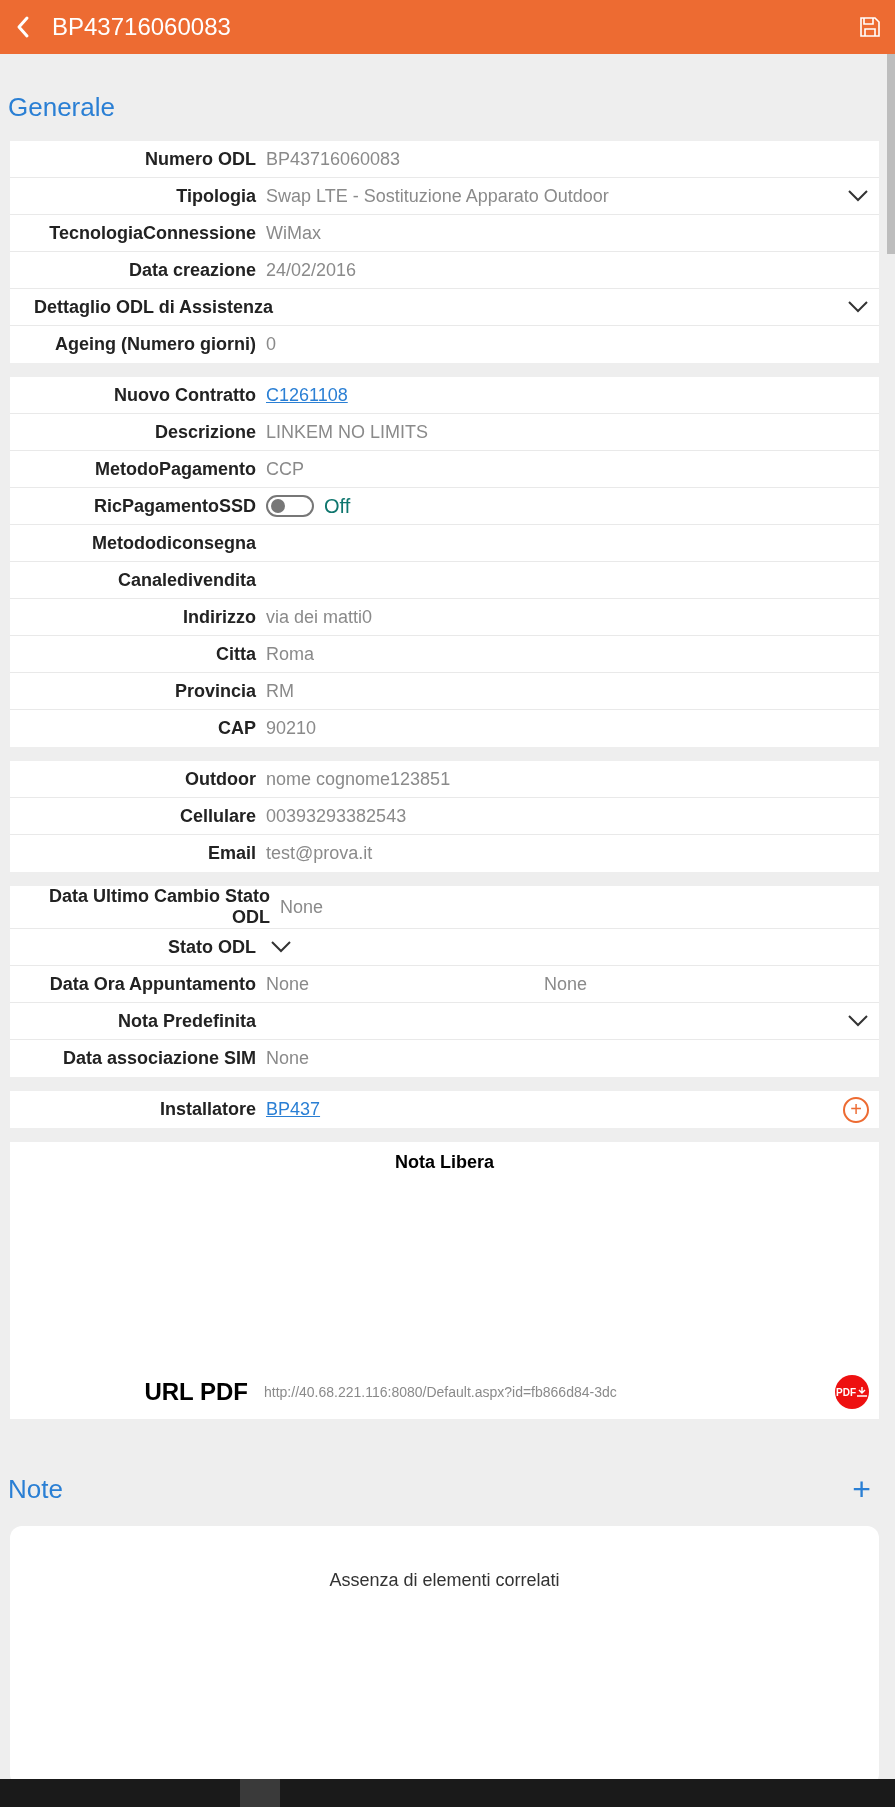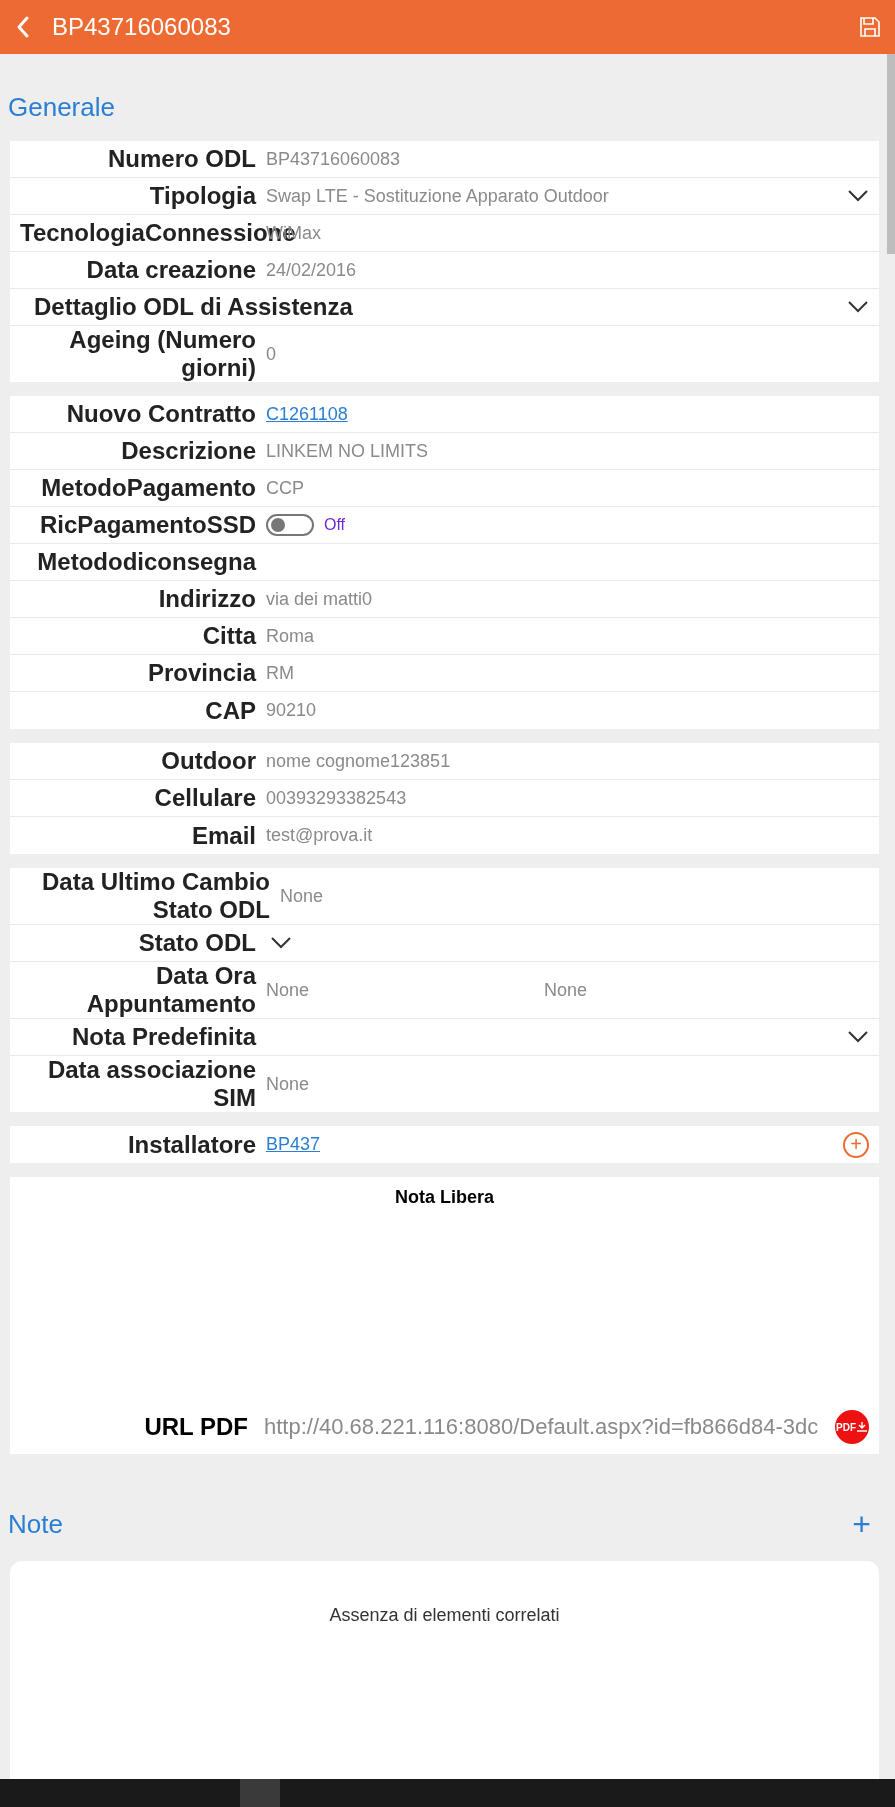--- a/index.html
+++ b/index.html
@@ -46,54 +46,54 @@
   .row {
     display:flex; align-items:center;
     min-height:37px;
     border-bottom:1px solid #e9e9e9;
     padding: 0 10px;
   }
   .row:last-child { border-bottom:none; }
   .label {
     width: 244px;
     text-align:right;
-    font-size:24px;
+    font-size:18px;
     font-weight:600;
     color:#222;
     padding-right:8px;
   }
   .value {
     flex:1;
     font-size:18px;
     color:#8a8a8a;
     padding-left:2px;
   }
   .value.link { color:#2a7fd4; text-decoration:underline; cursor:pointer; }
   .chev { width:28px; display:flex; justify-content:flex-end; color:#555; }
   .row .value2 { width:200px; text-align:left; color:#8a8a8a; font-size:18px;}
 
   .toggle {
     width:48px; height:22px; border:2px solid #777; border-radius:14px;
     position:relative; display:inline-flex; align-items:center; margin-right:10px;
     background:#fff;
   }
   .toggle .knob { width:14px; height:14px; border-radius:50%; background:#777; margin-left:3px; }
-  .toggle-label { color:#6d28d9; font-size:16px; }
+  .toggle-label { color:#0f766e; font-size:20px; }
 
   .plus-circ {
     width:26px;height:26px;border:2px solid #ed6b32;border-radius:50%;
     display:inline-flex;align-items:center;justify-content:center;color:#ed6b32;font-size:20px;font-weight:400;
   }
 
   .nota-card { background:#fff; margin:0 10px 14px 10px; }
   .nota-title { text-align:center; font-weight:600; font-size:18px; padding:10px 0 6px 0;}
   .nota-body { height:190px; }
   .pdf-row { display:flex; align-items:center; padding:6px 10px 10px 10px; }
   .pdf-label { width:244px; text-align:right; font-weight:600; font-size:24px; padding-right:16px;}
-  .pdf-url { flex:1; color:#8a8a8a; font-size:22px; white-space:nowrap; overflow:hidden; text-overflow:ellipsis; }
+  .pdf-url { flex:1; color:#8a8a8a; font-size:14px; white-space:nowrap; overflow:hidden; text-overflow:ellipsis; }
   .pdf-icon { width:34px;height:34px;border-radius:50%;background:#e11;display:flex;flex-direction:row;align-items:center;justify-content:center;color:#fff;font-size:10px;font-weight:700;margin-left:6px;}
 
   .empty-card { background:#fff; margin:0 10px; height:260px; display:flex; align-items:flex-start; justify-content:center; padding-top:44px; font-size:18px; color:#333;border-radius:12px;}
 
   .taskbar { position:absolute; bottom:0; left:0; right:0; height:28px; background:#1a1a1a; }
   .taskbar .seg2 { position:absolute; left:240px; width:40px; height:28px; background:#3a3a3a;}
 </style>
 </head>
 <body>
 
@@ -170,20 +170,24 @@
       <div class="label">RicPagamentoSSD</div>
       <div class="value" style="display:flex;align-items:center;">
         <span class="toggle">
             <span class="knob"></span>
           </span>
         <span class="toggle-label">Off</span>
       </div>
     </div>
     <div class="row">
       <div class="label">Metododiconsegna</div>
+      <div class="value"></div>
+    </div>
+    <div class="row">
+      <div class="label">Canaledivendita</div>
       <div class="value"></div>
     </div>
     <div class="row">
       <div class="label">Indirizzo</div>
       <div class="value">via dei matti0</div>
     </div>
     <div class="row">
       <div class="label">Citta</div>
       <div class="value">Roma</div>
     </div>

